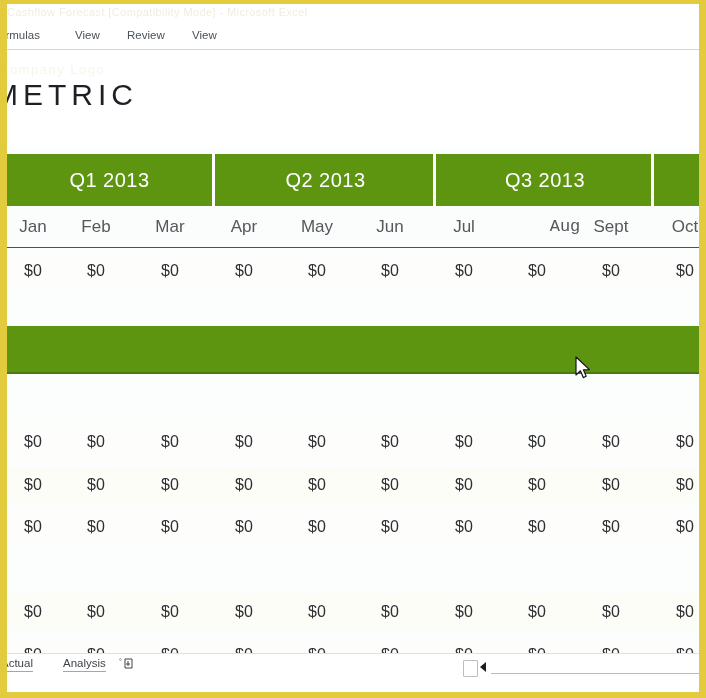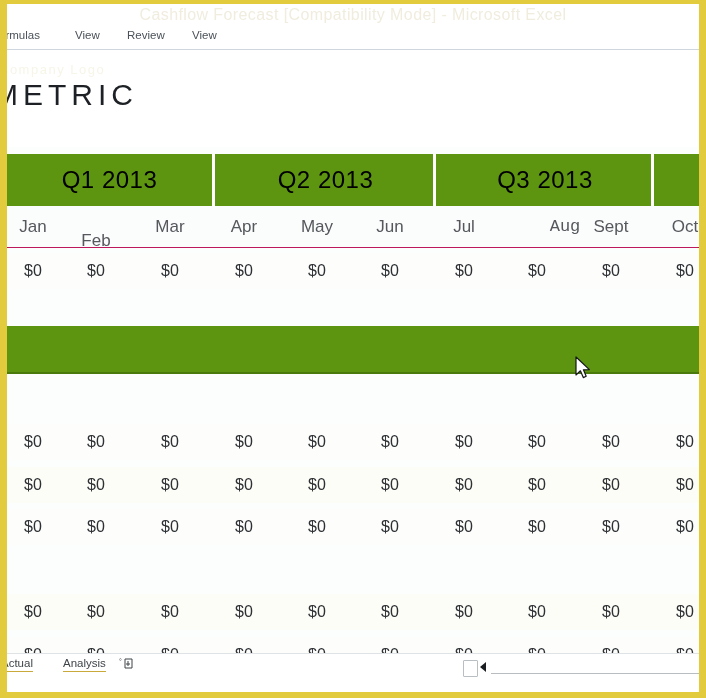--- a/index.html
+++ b/index.html
@@ -42,22 +42,21 @@
     position: absolute;
     left: 0; top: 0;
     width: 692px;
     height: 21px;
     background: #ffffff;
   }
   #window-title {
     position: absolute;
     left: 0; top: 2px;
     width: 692px;
-    text-align: center;
-    font-size: 16px;
+    font-size: 11px;
     color: #f0eddf;
     letter-spacing: .4px;
     white-space: nowrap;
     user-select: none;
   }
 
   
   #ribbon-tabs {
     position: absolute;
     left: 0; top: 21px;
@@ -122,22 +121,22 @@
     position: absolute;
     left: 0; top: 7px;
     width: 692px;
     height: 52px;
     background: #5d9410;
   }
   .quarter-cell {
     position: absolute;
     top: 0;
     height: 52px;
-    color: #000000;
-    font-size: 24px;
+    color: #ffffff;
+    font-size: 20px;
     letter-spacing: .5px;
     text-align: center;
     line-height: 52px;
     white-space: nowrap;
     user-select: none;
     box-sizing: border-box;
     border-right: 3px solid #ffffff;
   }
   .quarter-cell.last { border-right: none; }
 
@@ -284,21 +283,21 @@
 
     <div id="sheet">
       <div id="quarter-band">
           <div class="quarter-cell" style="left: 0px; width: 208px;">Q1 2013</div>
           <div class="quarter-cell" style="left: 211px; width: 218px;">Q2 2013</div>
           <div class="quarter-cell" style="left: 432px; width: 215px;">Q3 2013</div>
           <div class="quarter-cell last" style="left: 650px; width: 42px;"></div>
         </div>
       <div id="month-row">
           <div class="month-cell" style="left: 0px; width: 52px;">Jan</div>
-          <div class="month-cell" style="left: 63px; width: 52px; margin-top: 14px;">Feb</div>
+          <div class="month-cell" style="left: 63px; width: 52px;">Feb</div>
           <div class="month-cell" style="left: 137px; width: 52px;">Mar</div>
           <div class="month-cell" style="left: 284px; width: 52px;">May</div>
           <div class="month-cell" style="left: 211px; width: 52px;">Apr</div>
           <div class="month-cell" style="left: 357px; width: 52px;">Jun</div>
           <div class="month-cell" style="left: 431px; width: 52px;">Jul</div>
           <div class="month-cell" style="left: 532px; width: 52px; font-family: Liberation Mono, monospace;">Aug</div>
           <div class="month-cell" style="left: 578px; width: 52px;">Sept</div>
           <div class="month-cell" style="left: 652px; width: 52px;">Oct</div>
         </div>
       <div id="rows-host">

